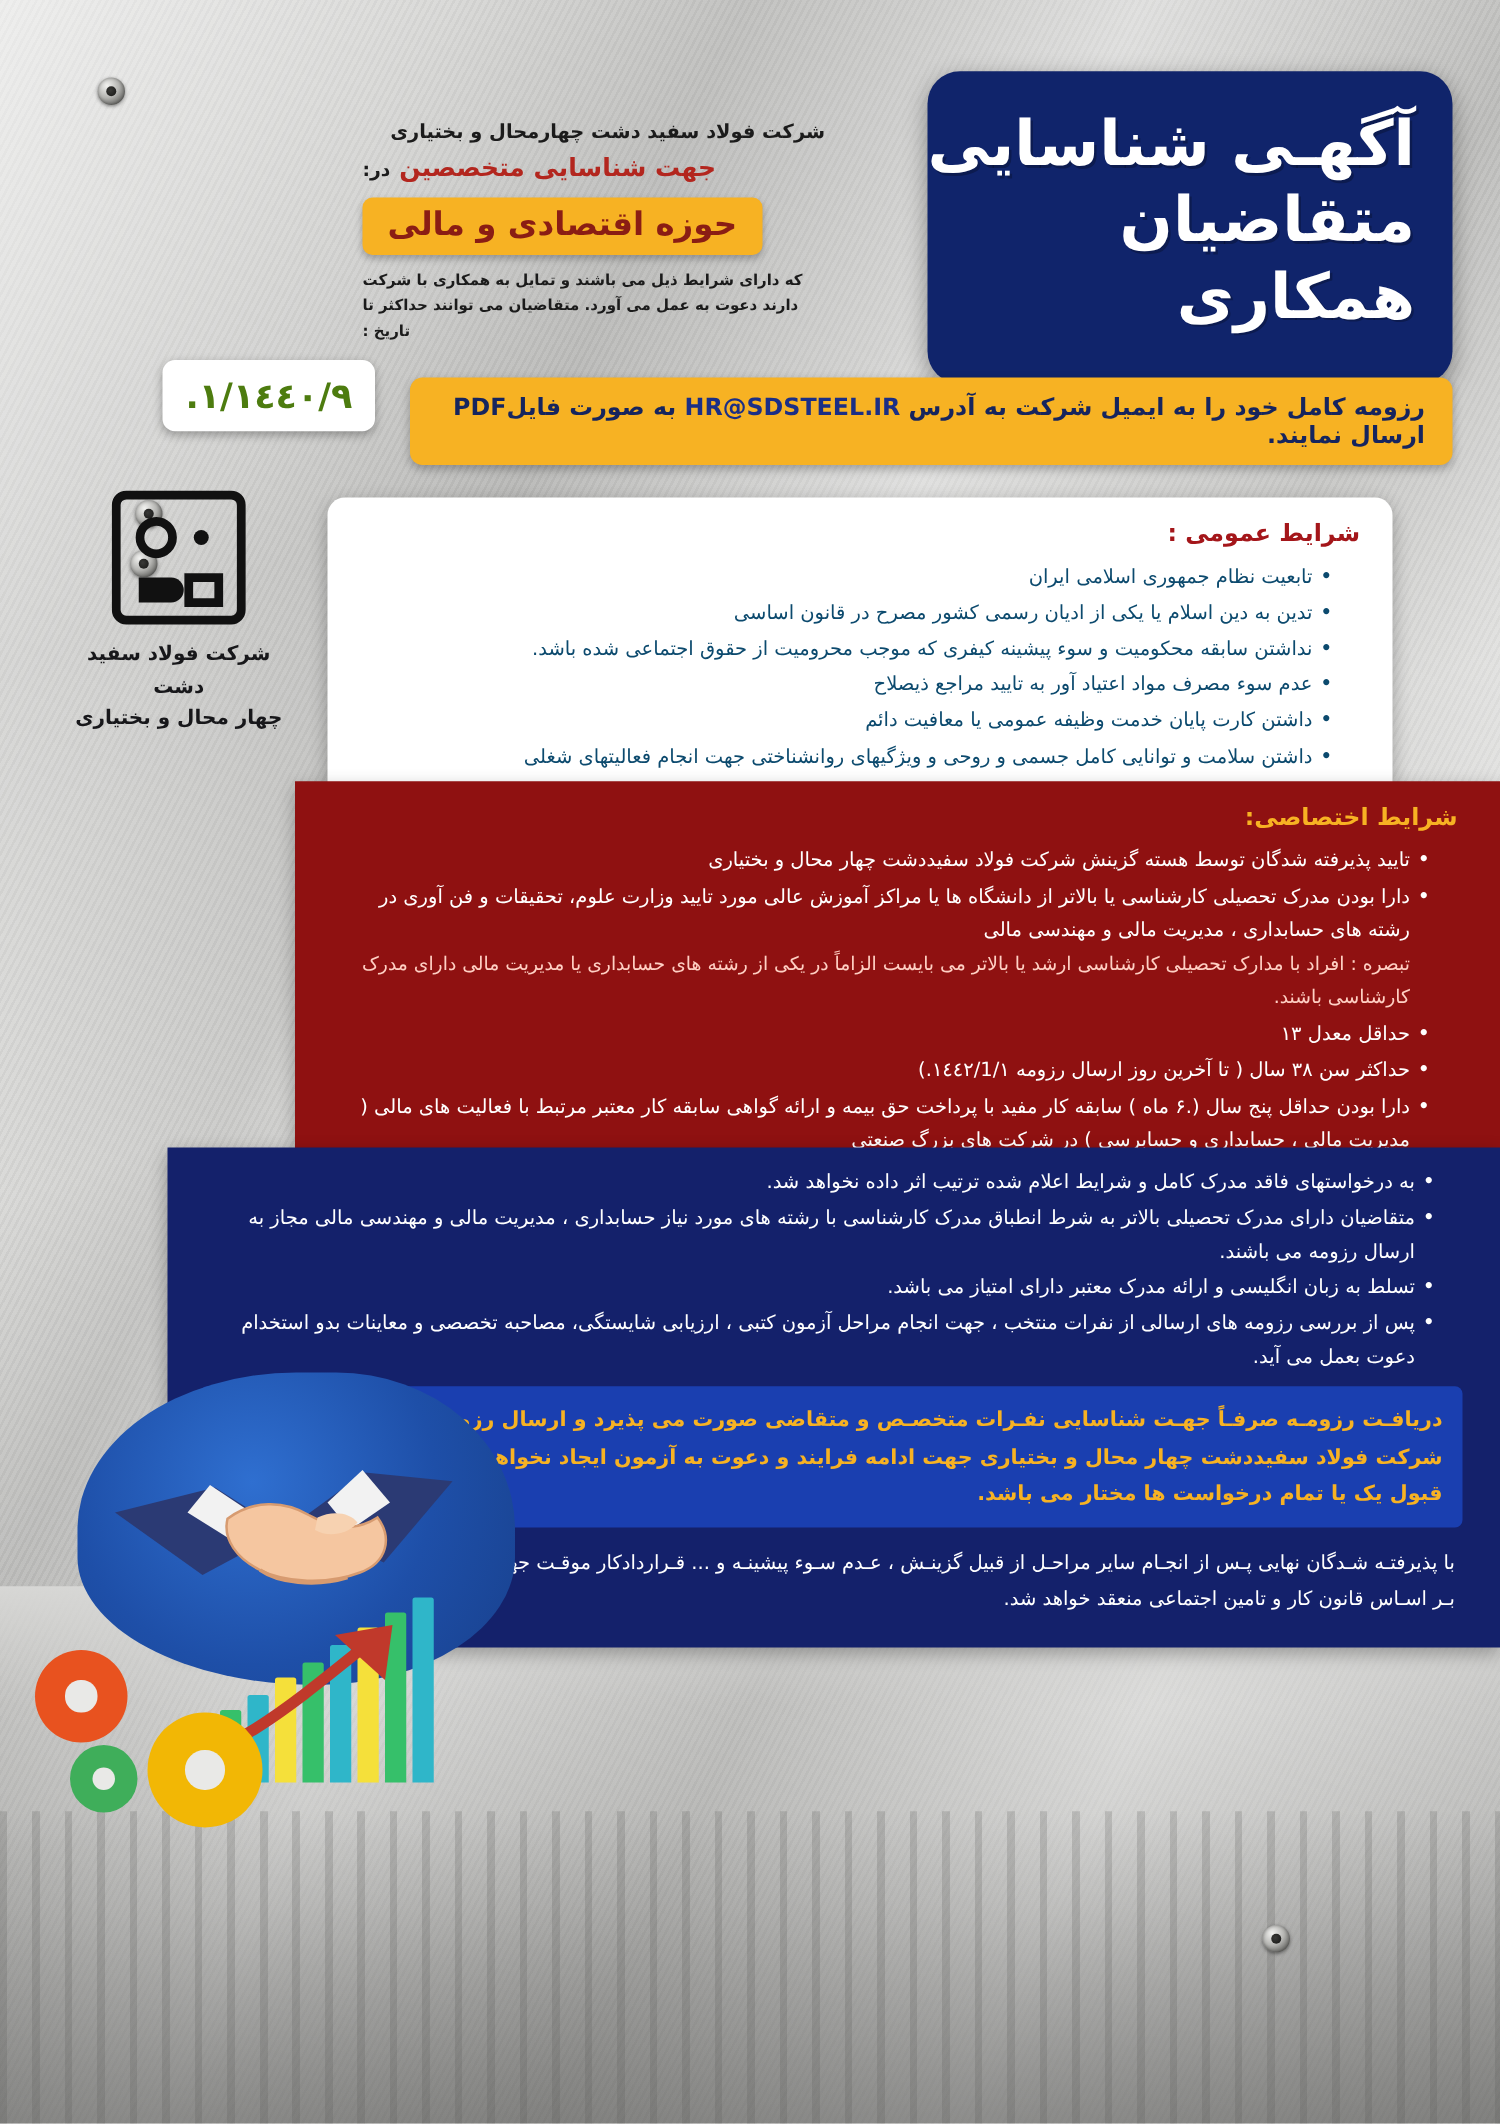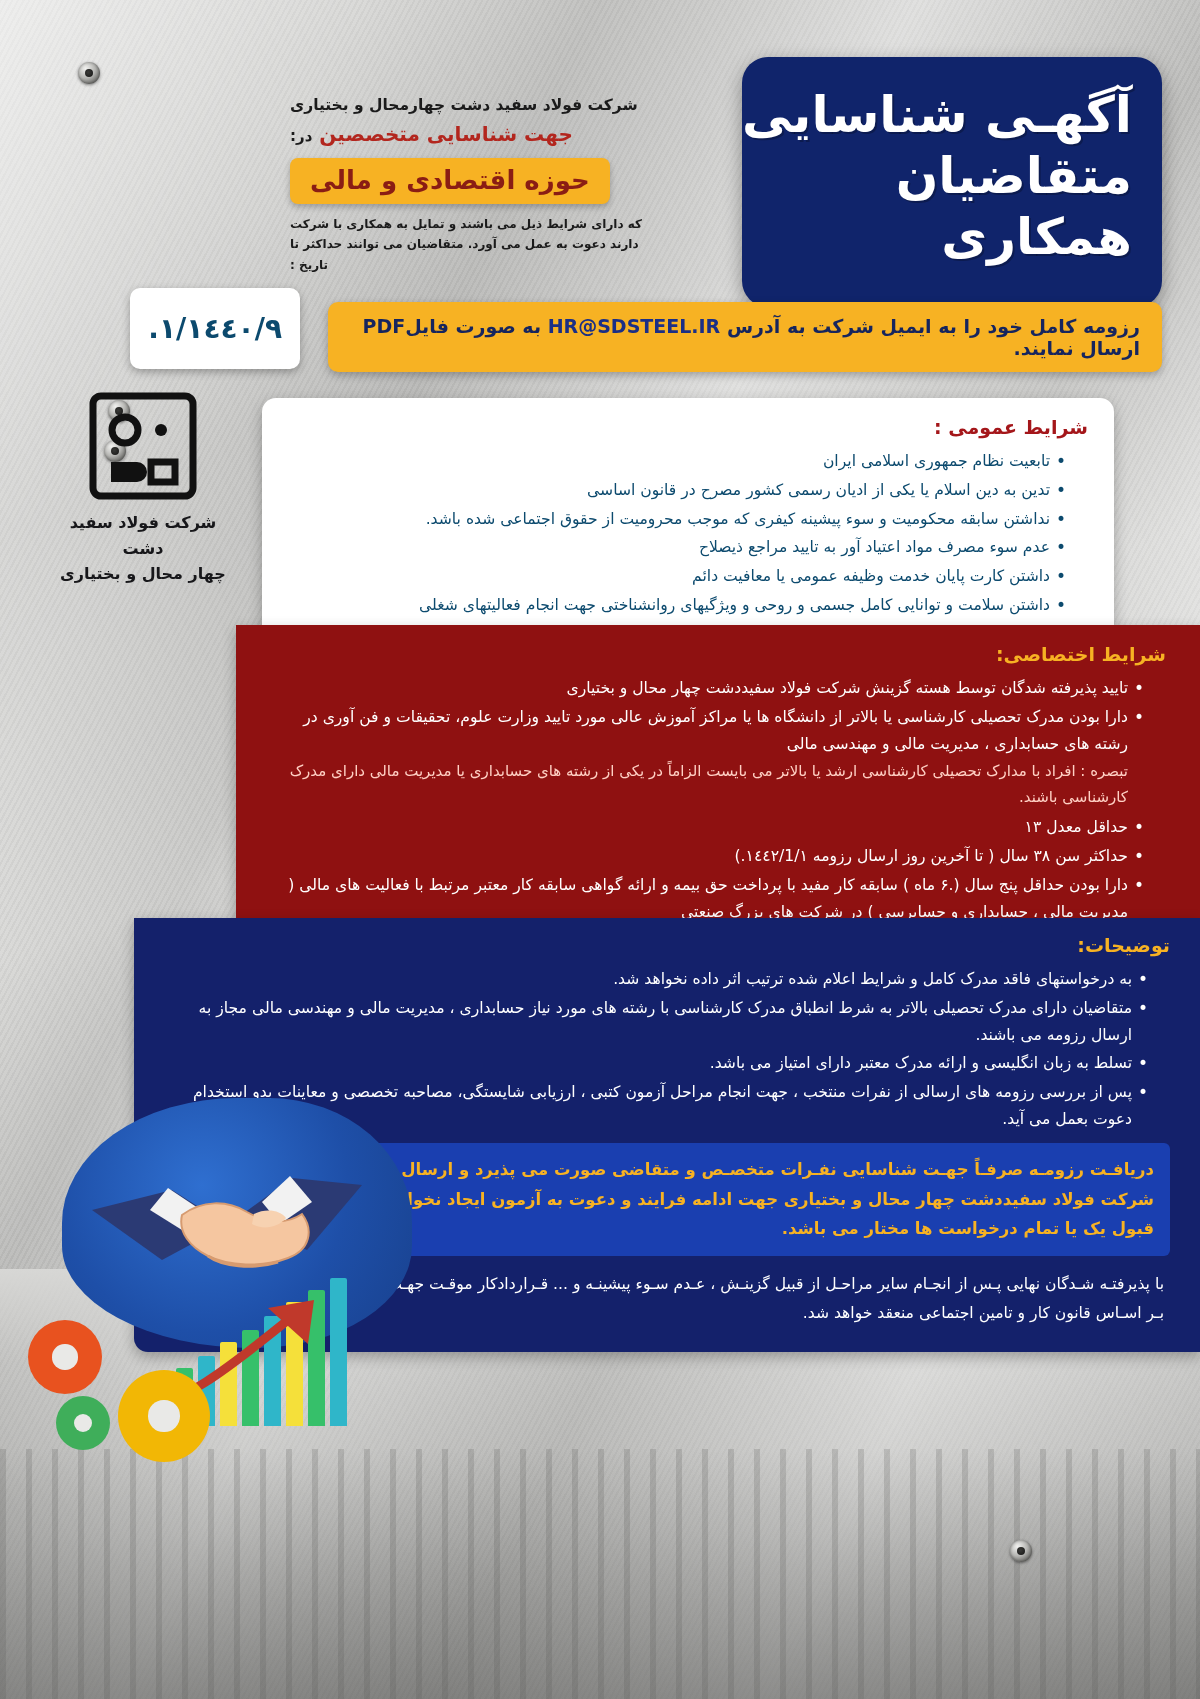--- a/index.html
+++ b/index.html
@@ -80,21 +80,21 @@
     top: 96px;
     right: 540px;
     width: 370px;
     text-align: left;
     direction: rtl;
   }
   .company-line {
     color: #1b1b1b;
     font-size: 15.5px;
     font-weight: bold;
-    text-align: left;
+    text-align: right;
     margin-bottom: 8px;
   }
   .ident-line {
     color: #b3261e;
     font-size: 20px;
     font-weight: bold;
     text-align: left;
     margin-bottom: 6px;
   }
   .ident-line .small-in { color:#1b1b1b; font-size: 15px; }
@@ -114,24 +114,24 @@
     font-size: 12px;
     line-height: 1.7;
     text-align: left;
     font-weight: 600;
   }
   .date-badge {
     position: absolute;
     top: 288px;
     right: 900px;
     background: #ffffff;
-    color: #0c4a6e;
+    color: #4d7c0f;
     font-size: 28px;
     font-weight: bold;
-    padding: 24px 18px;
+    padding: 12px 18px;
     border-radius: 10px;
     box-shadow: 0 3px 8px rgba(0,0,0,0.3);
     letter-spacing: 1px;
   }
   .email-bar {
     position: absolute;
     top: 302px;
     right: 38px;
     width: 790px;
     background: #f7b223;
@@ -377,21 +377,20 @@
     <div class="note-sub">تبصره : افراد با مدارک تحصیلی کارشناسی ارشد یا بالاتر می بایست الزاماً در یکی از رشته های حسابداری یا مدیریت مالی دارای مدرک کارشناسی باشند.</div>
     <ul class="items">
       <li>حداقل معدل ۱۳</li>
       <li>حداکثر سن ۳۸ سال ( تا آخرین روز ارسال رزومه ۱٤٤٢/1/۱.)</li>
       <li>دارا بودن حداقل پنج سال (.۶ ماه ) سابقه کار مفید با پرداخت حق بیمه و ارائه گواهی سابقه کار معتبر مرتبط با فعالیت های مالی ( مدیریت مالی ، حسابداری و حسابرسی ) در شرکت های بزرگ صنعتی</li>
     </ul>
     <div class="note-sub">تبصره : منظور از شرکت های بزرگ صنعتی ، شرکتهای با حداقل ..۱ نفر می باشد .</div>
   </div>
 
   <div class="panel panel-notes">
-    <div class="sec-title t-yellow">توضیحات:</div>
     <ul class="items">
       <li>به درخواستهای فاقد مدرک کامل و شرایط اعلام شده ترتیب اثر داده نخواهد شد.</li>
       <li>متقاضیان دارای مدرک تحصیلی بالاتر به شرط انطباق مدرک کارشناسی با رشته های مورد نیاز حسابداری ، مدیریت مالی و مهندسی مالی مجاز به ارسال رزومه می باشند.</li>
       <li>تسلط به زبان انگلیسی و ارائه مدرک معتبر دارای امتیاز می باشد.</li>
       <li>پس از بررسی رزومه های ارسالی از نفرات منتخب ، جهت انجام مراحل آزمون کتبی ، ارزیابی شایستگی، مصاحبه تخصصی و معاینات بدو استخدام دعوت بعمل می آید.</li>
     </ul>
     <div class="highlight-box">دریافـت رزومـه صرفـاً جهـت شناسایی نفـرات متخصـص و متقاضی صورت می پذیرد و ارسال رزومه، تعهدی بـرای شرکت فولاد سفیددشت چهار محال و بختیاری جهت ادامه فرایند و دعوت به آزمون ایجاد نخواهد نمود و شرکت در رد یا قبول یک یا تمام درخواست ها مختار می باشد.</div>
     <div class="tail-text">با پذیرفتـه شـدگان نهایی پـس از انجـام سایر مراحـل از قبیل گزینـش ، عـدم سـوء پیشینـه و ... قـراردادکار موقـت جهـت اشتـغال در پستـهای کارشناسـی و بـر اسـاس قانون کار و تامین اجتماعی منعقد خواهد شد.</div>
   </div>
 

